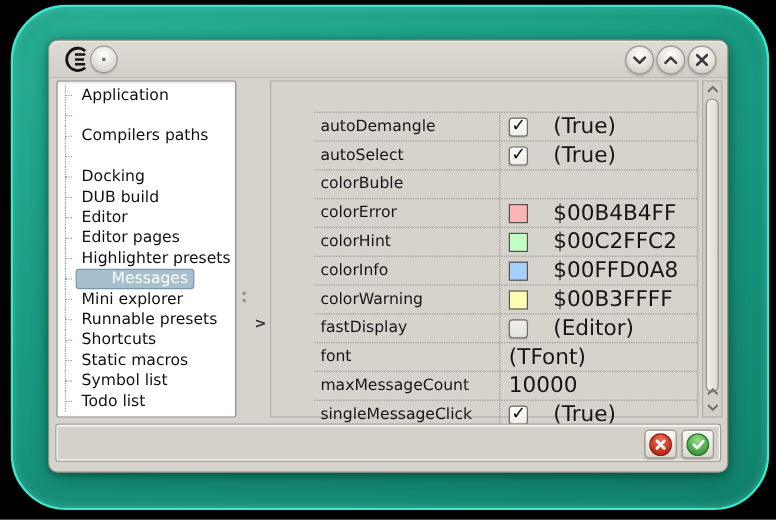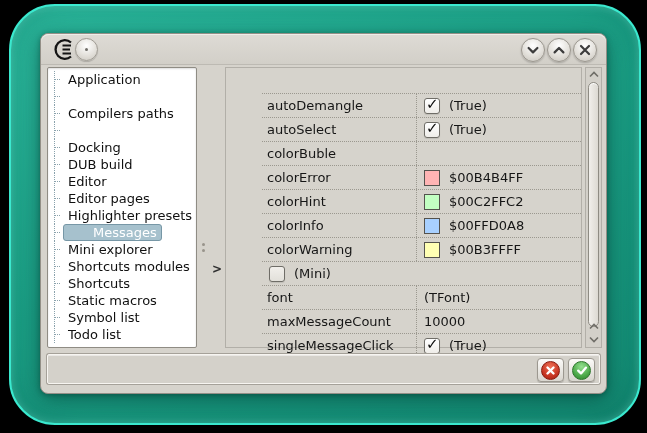--- a/index.html
+++ b/index.html
@@ -65,21 +65,21 @@
   .row-marker{position:absolute;left:15px;top:195px;font-size:12px;font-weight:bold;color:#2e2e2e;}
   
   .grid{
     position:absolute;left:184px;top:33px;width:357px;height:281px;
     background:#d6d3cc;border:1px solid #b2afa8;box-sizing:border-box;
   }
   .rows{position:absolute;left:0;right:0;top:25px;border-top:1px dotted #9b988f;margin-left:36px;}
   .grow{height:23px;display:flex;border-bottom:1px dotted #9b988f;box-sizing:content-box;}
   .gname{width:149px;flex:0 0 auto;padding-left:5px;line-height:23px;font-size:13px;color:#161616;
          border-right:1px dotted #9b988f;overflow:hidden;white-space:nowrap;}
-  .gval{flex:1;display:flex;align-items:center;padding-left:7px;font-size:13px;color:#161616;}
+  .gval{flex:1;display:flex;align-items:center;padding-left:7px;font-size:18px;color:#161616;gap:12px;}
   .cb{
     width:14px;height:14px;border:1px solid #6f6d67;border-radius:3px;position:relative;flex:0 0 auto;
     background:linear-gradient(#ffffff,#efede9);box-shadow:0 1px 1px rgba(0,0,0,.1);
   }
   .cb[data-checked="false"]{background:linear-gradient(#f1efeb,#e2e0da);}
   .cb[data-checked="true"]::after{content:"✓";position:absolute;left:1px;top:-4px;font-size:15px;font-weight:bold;color:#0b0b0b;}
   .swatch{width:14px;height:14px;border:1px solid #54524d;flex:0 0 auto;background:#fff;}
   .cb + .vtext,.swatch + .vtext{margin-left:9px;}
   
   .vscroll{
@@ -183,21 +183,21 @@
     <div class="list-item" data-selected="true">
         <span class="branch"></span>
         <span class="ilabel">Messages</span>
       </div>
     <div class="list-item" data-selected="false">
         <span class="branch"></span>
         <span class="ilabel">Mini explorer</span>
       </div>
     <div class="list-item" data-selected="false">
         <span class="branch"></span>
-        <span class="ilabel">Shortcuts modules</span>
+        <span class="ilabel">Runnable presets</span>
       </div>
     <div class="list-item" data-selected="false">
         <span class="branch"></span>
         <span class="ilabel">Shortcuts</span>
       </div>
     <div class="list-item" data-selected="false">
         <span class="branch"></span>
         <span class="ilabel">Static macros</span>
       </div>
     <div class="list-item" data-selected="false">
@@ -267,23 +267,24 @@
 
       <div class="grow">
         <div class="gname">colorWarning</div>
         <div class="gval">
           <span class="swatch" style="background: rgb(255, 255, 179);"></span>
           <span class="vtext">$00B3FFFF</span>
         </div>
       </div>
 
       <div class="grow">
+        <div class="gname">fastDisplay</div>
         <div class="gval">
           <span class="cb" data-checked="false"></span>
-          <span class="vtext">(Mini)</span>
+          <span class="vtext">(Editor)</span>
         </div>
       </div>
 
       <div class="grow">
         <div class="gname">font</div>
         <div class="gval">
           <span class="vtext">(TFont)</span>
         </div>
       </div>
 

